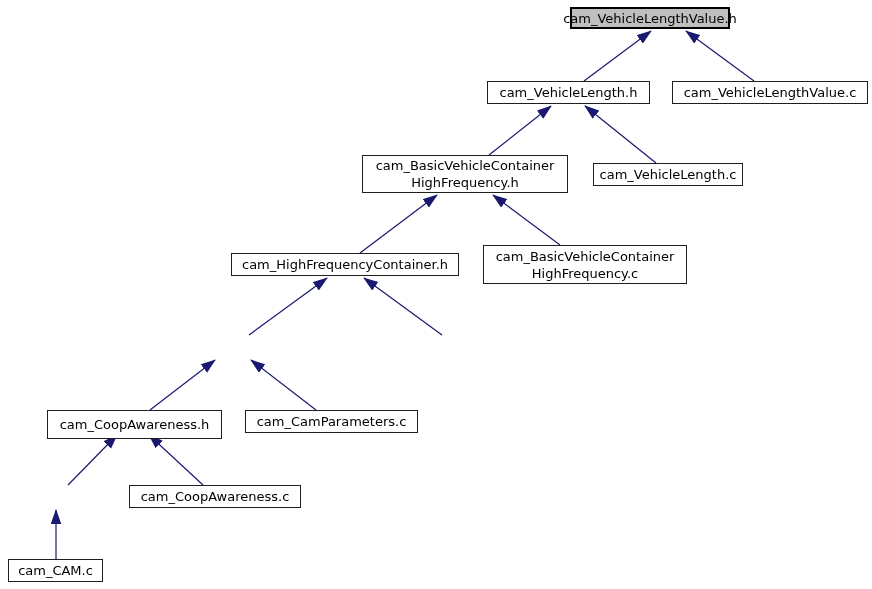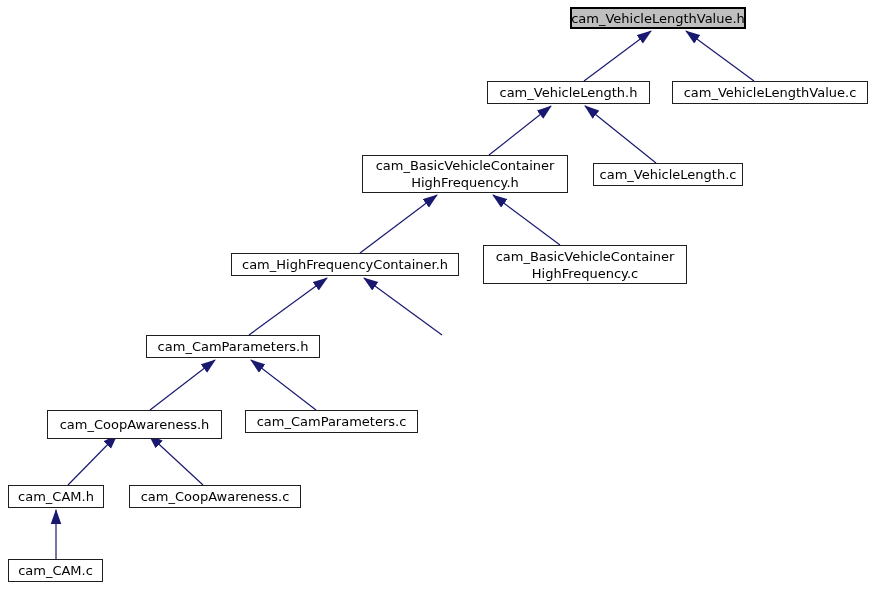--- a/index.html
+++ b/index.html
@@ -62,21 +62,21 @@
     <line class="edge" x1="560" y1="245" x2="493" y2="195" marker-end="url(#arrow)"></line>
     <line class="edge" x1="249" y1="335" x2="327" y2="278" marker-end="url(#arrow)"></line>
     <line class="edge" x1="442" y1="335" x2="364" y2="278" marker-end="url(#arrow)"></line>
     <line class="edge" x1="150" y1="410" x2="215" y2="360" marker-end="url(#arrow)"></line>
     <line class="edge" x1="316" y1="410" x2="251" y2="360" marker-end="url(#arrow)"></line>
     <line class="edge" x1="68" y1="485" x2="117" y2="435" marker-end="url(#arrow)"></line>
     <line class="edge" x1="203" y1="485" x2="149" y2="435" marker-end="url(#arrow)"></line>
     <line class="edge" x1="56" y1="559" x2="56" y2="510" marker-end="url(#arrow)"></line>
   </svg>
 
-  <div class="node focus" style="left:570px;top:7px;width:176px;height:22px;">
+  <div class="node focus" style="left:570px;top:7px;width:160px;height:22px;">
     <span>cam_VehicleLengthValue.h</span>
   </div>
 
   <div class="node" style="left:487px;top:81px;width:163px;height:23px;">
     <span>cam_VehicleLength.h</span>
   </div>
 
   <div class="node" style="left:672px;top:81px;width:196px;height:23px;">
     <span>cam_VehicleLengthValue.c</span>
   </div>
@@ -92,36 +92,30 @@
 
   <div class="node" style="left:231px;top:253px;width:228px;height:23px;">
     <span>cam_HighFrequencyContainer.h</span>
   </div>
 
   <div class="node" style="left:483px;top:245px;width:204px;height:39px;">
     <span>cam_BasicVehicleContainer</span>
     <span>HighFrequency.c</span>
   </div>
 
-  <div class="node" style="left:146px;top:335px;width:174px;height:23px;">
-    <span>cam_CamParameters.h</span>
-  </div>
 
 
   <div class="node" style="left:47px;top:410px;width:175px;height:29px;">
     <span>cam_CoopAwareness.h</span>
   </div>
 
   <div class="node" style="left:245px;top:410px;width:173px;height:23px;">
     <span>cam_CamParameters.c</span>
   </div>
 
-  <div class="node" style="left:8px;top:485px;width:96px;height:23px;">
-    <span>cam_CAM.h</span>
-  </div>
 
   <div class="node" style="left:129px;top:485px;width:172px;height:23px;">
     <span>cam_CoopAwareness.c</span>
   </div>
 
   <div class="node" style="left:8px;top:559px;width:95px;height:23px;">
     <span>cam_CAM.c</span>
   </div>
 
 </div>

